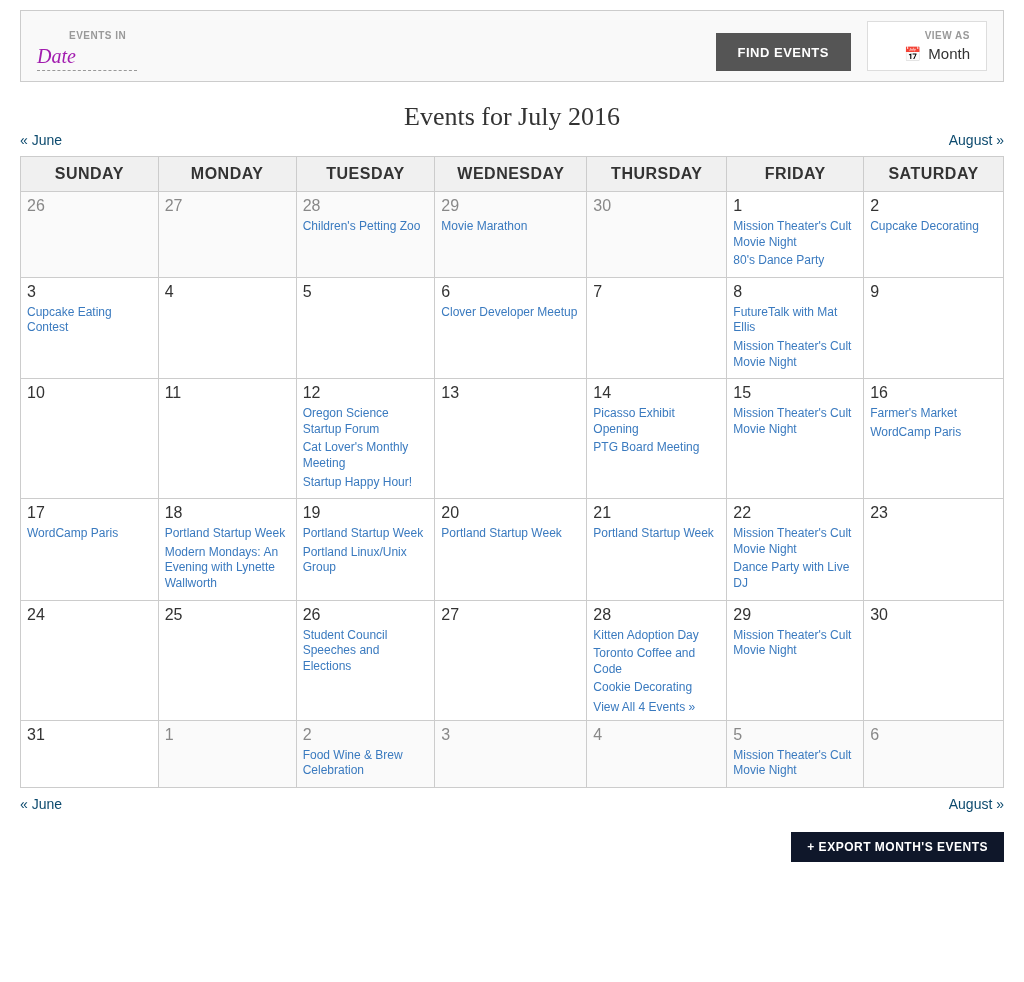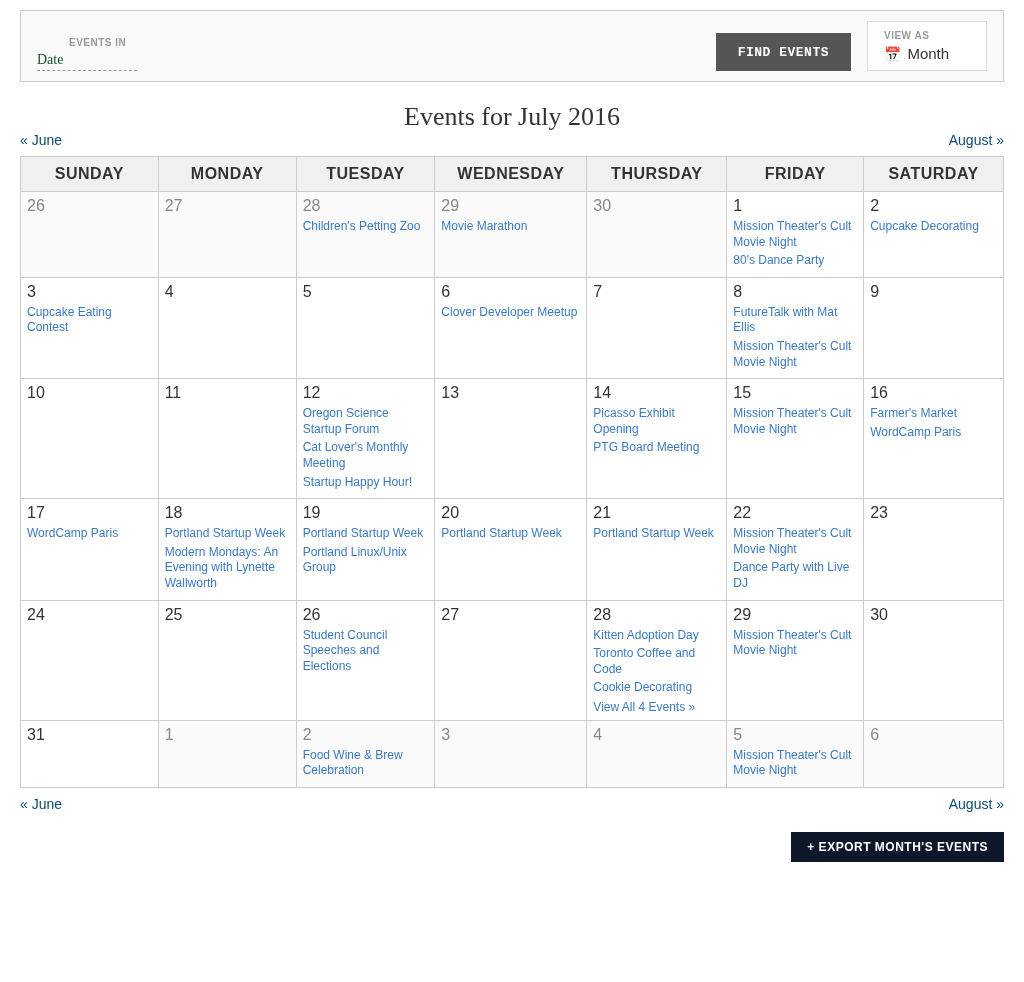--- a/index.html
+++ b/index.html
@@ -3,24 +3,24 @@
   <meta charset="utf-8">
   <style>
     * { box-sizing: border-box; margin: 0; padding: 0; }
     body { font-family: Georgia, 'Times New Roman', serif; background: #fff; color: #333; font-size: 13px; }
     .outer { max-width: 1024px; margin: 0 auto; padding: 10px 20px 20px; }
 
     
     .toolbar { display: flex; align-items: flex-end; gap: 0; border: 1px solid #ccc; background: #f9f9f9; padding: 10px 16px; margin-bottom: 20px; }
     .toolbar-group { display: flex; flex-direction: column; margin-right: 24px; }
     .toolbar-label { font-size: 10px; font-weight: bold; letter-spacing: 0.5px; color: #999; text-transform: uppercase; margin-bottom: 4px; font-family: Arial, sans-serif; margin-left: 32px; }
-    .toolbar-value { color: #14532d; font-size: 14px; border-bottom: 1px dashed #999; padding-bottom: 2px; min-width: 100px; font-family: Georgia, serif; }
+    .toolbar-value { font-style: italic; color: #a21caf; font-size: 20px; border-bottom: 1px dashed #999; padding-bottom: 2px; min-width: 100px; font-family: Georgia, serif; }
     .toolbar-search .toolbar-value { min-width: 200px; }
-    .find-btn { background: #555; color: #fff; border: none; padding: 10px 22px; font-size: 13px; font-weight: bold; letter-spacing: 0.5px; text-transform: uppercase; cursor: pointer; font-family: Liberation Mono, monospace; margin-left: auto; margin-right: 16px; height: 38px; }
-    .view-as-group { display: flex; flex-direction: column; border: 1px solid #ddd; padding: 8px 16px; background: #fff; min-width: 120px; }
+    .find-btn { background: #555; color: #fff; border: none; padding: 10px 22px; font-size: 13px; font-weight: bold; letter-spacing: 0.5px; text-transform: uppercase; cursor: pointer; font-family: Liberation Sans, sans-serif; margin-left: auto; margin-right: 16px; height: 38px; }
+    .view-as-group { display: flex; flex-direction: column; border: 1px solid #ddd; padding: 8px 16px; background: #fff; min-width: 120px; align-items: flex-end; }
     .view-as-label { font-size: 10px; font-weight: bold; letter-spacing: 0.5px; color: #999; text-transform: uppercase; margin-bottom: 4px; font-family: Arial, sans-serif; }
     .view-as-value { display: flex; align-items: center; gap: 6px; font-size: 15px; color: #333; font-family: Arial, sans-serif; }
     .cal-icon { font-size: 14px; color: #555; }
 
     
     .page-title { text-align: center; font-size: 26px; font-weight: normal; font-family: Georgia, serif; color: #333; }
 
     
     .nav-row { display: flex; justify-content: space-between; margin-bottom: 8px; }
     .nav-link { color: #0c4a6e; text-decoration: none; font-size: 14px; font-family: Arial, sans-serif; }

